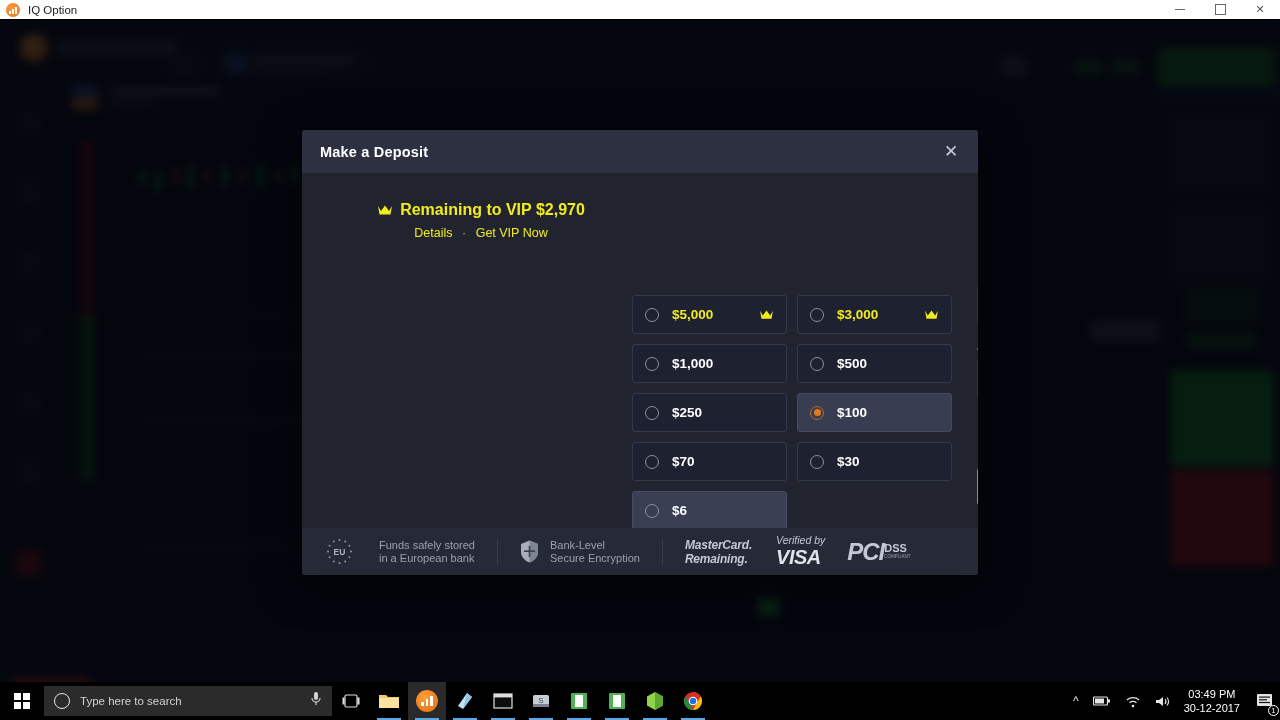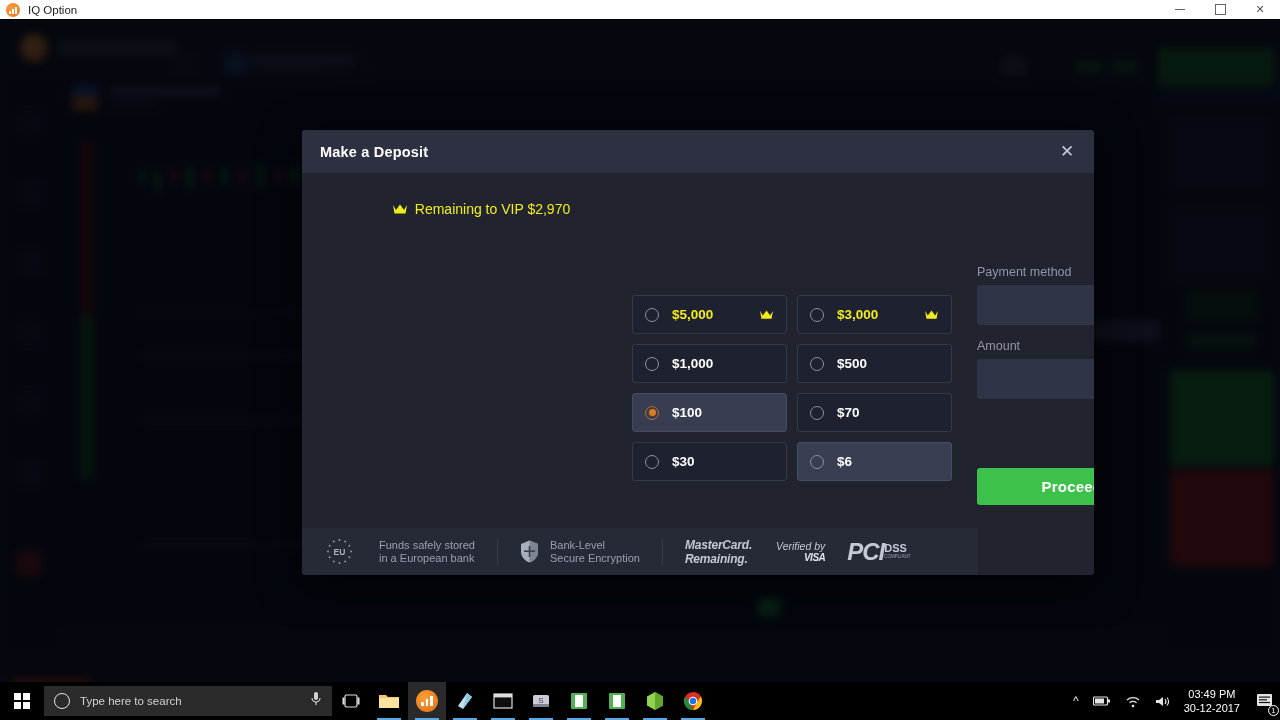--- a/index.html
+++ b/index.html
@@ -85,21 +85,21 @@
   .bg-bottombar { position:absolute; left:0; top:628px; width:1280px; height:34px; background:#101622; }
   .bg-redbadge  { position:absolute; left:12px; top:658px; width:78px; height:20px; background:#b5331f; border-radius:3px;}
   .bg-timebar   { position:absolute; left:58px; top:608px; width:1100px; height:22px; background:#121a29; }
   .bg-tb-sel    { position:absolute; left:758px; top:578px; width:22px; height:18px; background:#1f9e3d; border-radius:2px;}
 
   
   #dim { position:absolute; inset:0; background:rgba(3,6,14,0.55); }
 
   
   #modal {
-    position: absolute; left: 302px; top: 130px; width: 792px; height: 445px;
+    position: absolute; left: 302px; top: 130px; width: 676px; height: 445px;
     background: #21242f; border-radius: 3px;
     box-shadow: 0 10px 40px rgba(0,0,0,0.6);
     overflow: hidden;
   }
   #modal-header {
     height: 43px; background: #2c3040; display: flex; align-items: center;
     padding: 0 16px 0 18px;
   }
   #modal-title { color: #ffffff; font-size: 14.5px; font-weight: bold; letter-spacing: .2px; }
   #modal-close {
@@ -107,21 +107,21 @@
     width: 22px; height: 22px; display:flex; align-items:center; justify-content:center; cursor:pointer;
   }
   #modal-body { height: 355px; position: relative; padding: 0; }
   #modal-footer {
     position:absolute; left:0; bottom:0; width:676px; height:47px; background:#262a37;
     display:flex; align-items:center; padding-left: 24px; gap: 0;
   }
 
   
   #vip { text-align: center; padding-top: 28px; width: 330px; margin-left: 14px; }
-  #vip-line { color: #f2ec1b; font-size: 14px; font-weight: normal; display:flex; align-items:center; justify-content:center; gap:7px; }
+  #vip-line { color: #f2ec1b; font-size: 16px; font-weight: bold; display:flex; align-items:center; justify-content:center; gap:7px; }
   #vip-crown { width: 16px; height: 12px; display:inline-block; }
   #vip-links { margin-top: 7px; font-size: 12.5px; color:#f2ec1b; }
   #vip-links span { cursor: pointer; }
   #vip-sep { margin: 0 6px; color: #c9c41c; }
 
   
   #amount-grid {
     position:absolute; left:330px; top:122px; width: 320px;
     display:grid; grid-template-columns: 155px 155px; gap: 10px 10px;
   }
@@ -165,23 +165,23 @@
   .f-item { display:flex; align-items:center; }
   .f-text { font-size: 11px; color:#9aa0af; line-height: 13px; }
   .f-div { width:1px; height:26px; background:#363b4a; margin: 0 22px; }
   #eu-ring {
     width: 27px; height: 27px; border-radius:50%; position:relative; flex:0 0 auto; margin-right: 26px;
   }
   #eu-ring .eu { position:absolute; inset:0; display:flex; align-items:center; justify-content:center;
                  font-size:8.5px; color:#aab0be; font-weight:bold; }
   #shield { width:19px; height:23px; margin-right: 11px; flex:0 0 auto; }
   #mc-sc { font-size: 12px; color:#c3c8d4; font-style:italic; font-weight:bold; line-height:14px; letter-spacing:-.2px; }
-  #vbv { margin-left: 24px; text-align:right; }
+  #vbv { margin-left: 24px; text-align:left; }
   #vbv .l1 { font-size: 10.5px; color:#c3c8d4; font-style:italic; }
-  #vbv .l2 { font-size: 10px; color:#dfe3ec; font-weight:bold; font-style:italic; letter-spacing:-.5px; }
+  #vbv .l2 { font-size: 20px; color:#dfe3ec; font-weight:bold; font-style:italic; letter-spacing:-.5px; }
   #pci { margin-left: 22px; display:flex; align-items:center; }
   #pci .badge { font-size:24px; font-weight:bold; color:#c3c8d4; font-style:italic; letter-spacing:-1px; }
   #pci .dss { }
   #pci .dss .d1 { font-size:11px; font-weight:bold; color:#c3c8d4; line-height:11px;}
   #pci .dss .d2 { font-size:4.5px; color:#9aa0af; line-height:6px; }
 
   
   #taskbar {
     position:absolute; left:0; top:682px; width:1280px; height:38px; background:#000000;
     display:flex; align-items:center;
@@ -298,20 +298,25 @@
 
     <div id="modal-body">
 
       <div id="vip">
         <div id="vip-line">
           <svg id="vip-crown" viewBox="0 0 16 12">
             <path d="M1 2 L4 7 L8 1.5 L12 7 L15 2 L13.5 10.5 L2.5 10.5 Z" fill="#f2ec1b"></path>
           </svg>
           <span>Remaining to VIP  $2,970</span>
         </div>
+        <div id="vip-links">
+          <span>Details</span>
+          <span id="vip-sep">·</span>
+          <span>Get VIP Now</span>
+        </div>
       </div>
 
       <div id="amount-grid">
         <div class="amt vip">
           <div class="radio"></div>
           <div class="amt-label">$5,000</div>
           <svg class="crown-sm" viewBox="0 0 16 12">
               <path d="M1 2 L4 7 L8 1.5 L12 7 L15 2 L13.5 10.5 L2.5 10.5 Z" fill="#f2ec1b"></path>
             </svg>
         </div>
@@ -322,20 +327,24 @@
               <path d="M1 2 L4 7 L8 1.5 L12 7 L15 2 L13.5 10.5 L2.5 10.5 Z" fill="#f2ec1b"></path>
             </svg>
         </div>
         <div class="amt">
           <div class="radio"></div>
           <div class="amt-label">$1,000</div>
         </div>
         <div class="amt">
           <div class="radio"></div>
           <div class="amt-label">$500</div>
+        </div>
+        <div class="amt">
+          <div class="radio"></div>
+          <div class="amt-label">$250</div>
         </div>
         <div class="amt selected">
           <div class="radio"></div>
           <div class="amt-label">$100</div>
         </div>
         <div class="amt">
           <div class="radio"></div>
           <div class="amt-label">$70</div>
         </div>
         <div class="amt">

